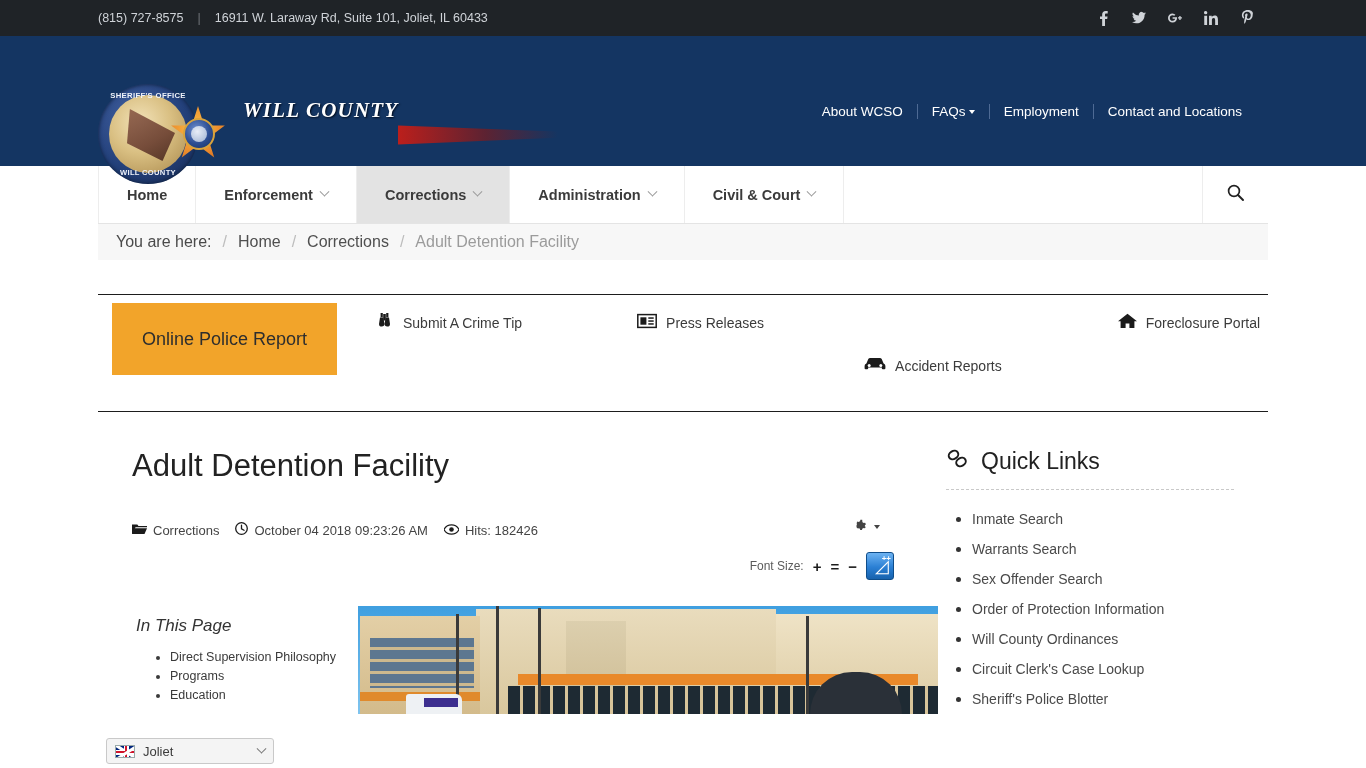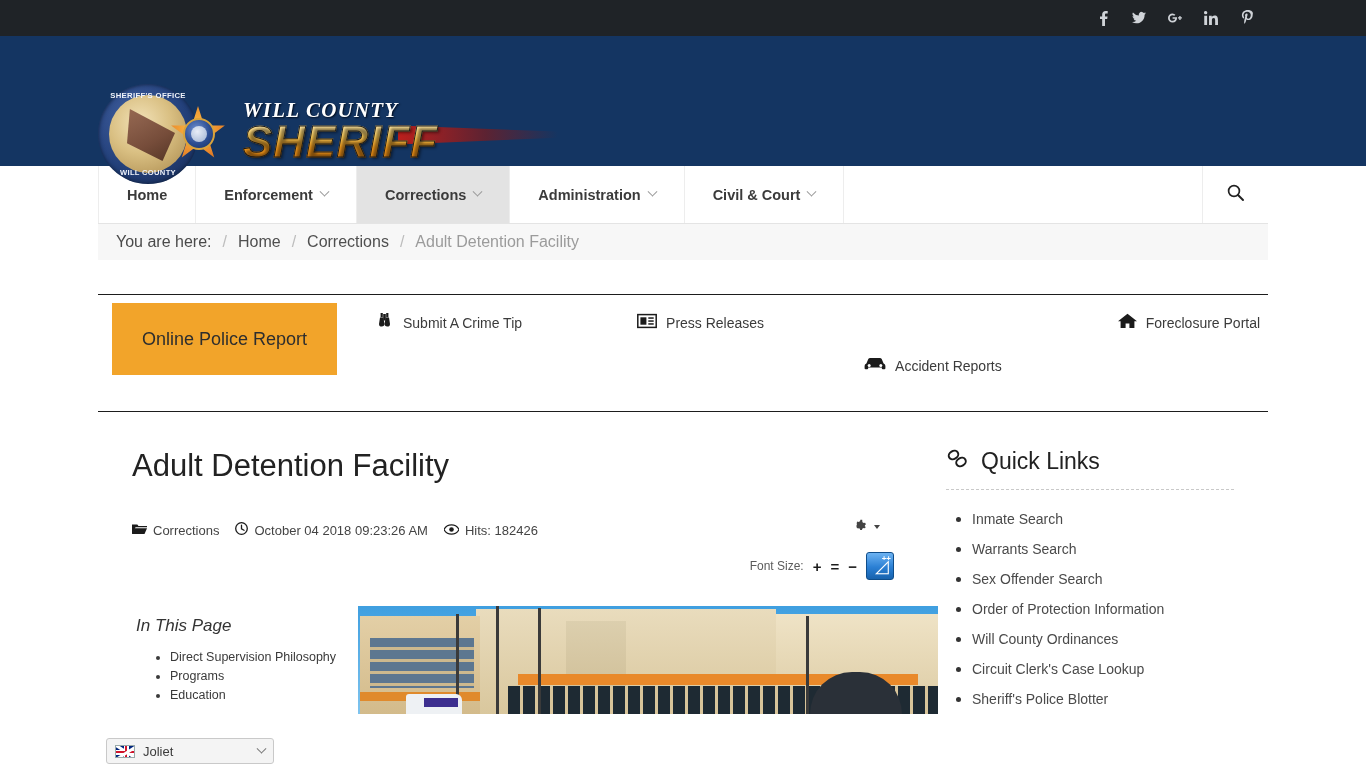--- a/index.html
+++ b/index.html
@@ -379,20 +379,25 @@
   .lang .chev2 {
     width: 7px; height: 7px;
     border-right: 1.3px solid #777; border-bottom: 1.3px solid #777;
     transform: rotate(45deg) translate(-2px,-2px);
   }
 </style>
 </head>
 <body>
 
 <div class="topbar">
+  <div class="contact">
+    <span>(815) 727-8575</span>
+    <span class="sep">|</span>
+    <span>16911 W. Laraway Rd, Suite 101, Joliet, IL 60433</span>
+  </div>
   <div class="spacer"></div>
   <div class="socials">
     <span class="s-ico">
       <svg width="9" height="16" viewBox="0 0 9 16">
           <path d="M6 16V9h2.2l.35-2.6H6V4.7c0-.75.2-1.25 1.3-1.25h1.4V1.1C8.45 1.07 7.6 1 6.6 1 4.55 1 3.15 2.25 3.15 4.45V6.4H1V9h2.15v7z"></path>
         </svg>
     </span>
     <span class="s-ico">
       <svg width="16" height="14" viewBox="0 0 16 14">
           <path d="M16 1.7c-.6.27-1.24.45-1.9.53.68-.42 1.2-1.07 1.45-1.84-.64.38-1.35.66-2.1.8A3.3 3.3 0 0 0 11.06 0a3.28 3.28 0 0 0-3.2 4.03A9.33 9.33 0 0 1 1.1.6 3.3 3.3 0 0 0 2.13 5 3.25 3.25 0 0 1 .64 4.6v.04c0 1.6 1.13 2.93 2.63 3.23-.28.07-.57.11-.87.11-.2 0-.42-.02-.62-.06a3.29 3.29 0 0 0 3.07 2.28A6.6 6.6 0 0 1 0 11.6a9.3 9.3 0 0 0 5.03 1.48c6.04 0 9.34-5 9.34-9.34l-.01-.43A6.6 6.6 0 0 0 16 1.7z"></path>
@@ -423,24 +428,32 @@
       <div class="badge-ring-text">
         <div class="ring-top">SHERIFF'S OFFICE</div>
         <div class="ring-bot">WILL COUNTY</div>
       </div>
     </div>
     <div class="streak"></div>
     <div class="star"></div>
     <div class="star-mid"></div>
     <div class="wordmark">
       <div class="wc">WILL COUNTY</div>
-      <div class="sheriff">SHERIFF</div>
-    </div>
-  </div>
-
+    </div>
+  </div>
+
+  <div class="header-nav">
+    <a href="#">About WCSO</a>
+    <span class="vline"></span>
+    <a href="#"><span>FAQs</span><i class="caret-dn"></i></a>
+    <span class="vline"></span>
+    <a href="#">Employment</a>
+    <span class="vline"></span>
+    <a href="#">Contact and Locations</a>
+  </div>
 </div>
 
 <div class="navband">
   <div class="navbar">
     <div class="item">
       <span>Home</span>
     </div>
     <div class="item">
       <span>Enforcement</span>
       <i class="chev"></i>

